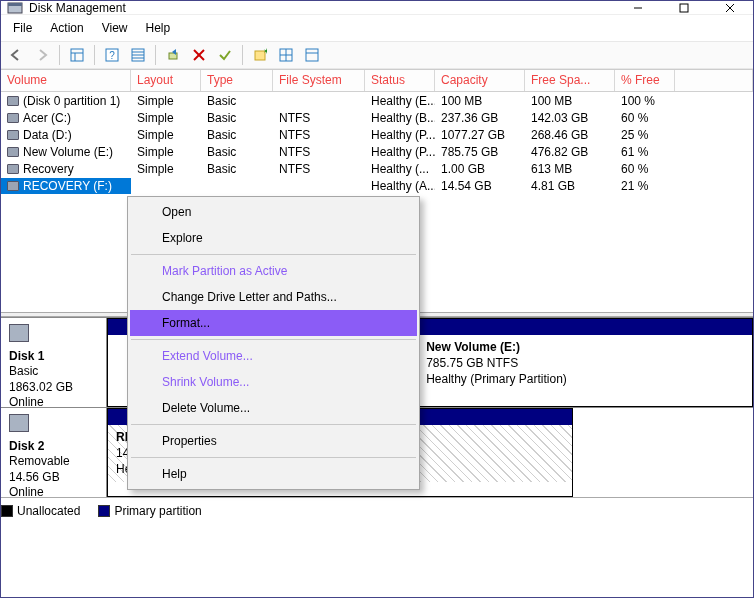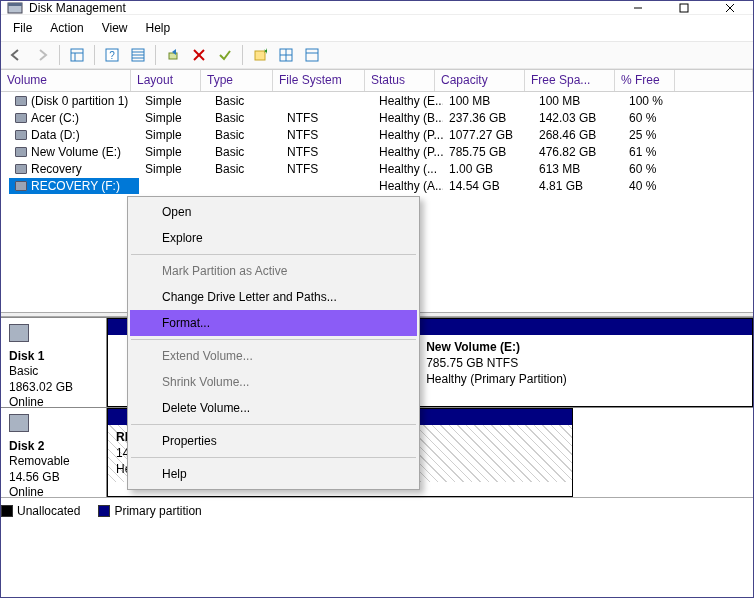--- a/index.html
+++ b/index.html
@@ -43,28 +43,28 @@
   }
   .tbtn { width: 22px; height: 22px; display:flex; align-items:center; justify-content:center; border:1px solid transparent; }
   .tsep { width:1px; height:20px; background:#ccc; margin:0 2px;}
   .grid-wrap { border-top: 1px solid #ccc; }
   .grid-head { display:flex; background:#fff; border-bottom:1px solid #d0d0d0; height:22px; }
   .gh {
     border-right:1px solid #d8d8d8;
     padding:3px 6px;
     white-space:nowrap;
     overflow:hidden;
-    color:#4c1d95;
+    color:#ef4444;
     background: #fdfdfd;
   }
   .col-vol{width:130px;} .col-layout{width:70px;} .col-type{width:72px;}
   .col-fs{width:92px;} .col-status{width:70px;} .col-cap{width:90px;}
   .col-free{width:90px;} .col-pf{width:60px;} .col-rest{flex:1;}
   .grid-body { height: 220px; overflow:hidden; background:#fff; }
-  .grow { display:flex; height:17px; align-items:center;margin-left:8px; }
+  .grow { display:flex; height:17px; align-items:center; }
   .gcell { padding:1px 6px; white-space:nowrap; overflow:hidden; }
   .vol-ico { display:inline-block; width:12px; height:10px; background:#9aa4b4; border:1px solid #556; margin-right:4px; vertical-align:-1px; border-radius:1px;}
   .sel { background:#0078d7; color:#fff; }
   .splitter { height:5px; border-top:1px solid #aaa; border-bottom:1px solid #aaa; background:#f0f0f0;}
   .disk-pane { }
   .disk-row {
     display:flex;
     border-top:1px solid #888;
     height: 90px;
   }
@@ -109,21 +109,21 @@
     border:1px solid #a6a6a6;
     box-shadow: 4px 4px 6px rgba(0,0,0,0.25);
     padding:2px;
     z-index:50;
   }
   .cm-item {
     padding:6px 30px 6px 32px;
     font-size:12px;
     color:#000;
   }
-  .cm-item.disabled { color:#737373; }
+  .cm-item.disabled { color:#8b5cf6; }
   .cm-item.hover { background:#8b5cf6; }
   .cm-sep { height:1px; background:#c8c8c8; margin:3px 1px; }
 </style>
 </head>
 <body>
 
 <div class="titlebar">
   <span class="app-icon">
     <svg viewBox="0 0 16 16">
         <rect x="1" y="3" width="14" height="10" fill="#b9c3d1" stroke="#445"></rect>
@@ -295,21 +295,21 @@
         <div class="gcell col-pf">60 %</div>
       </div>
       <div class="grow">
         <div class="gcell col-vol sel"><span class="vol-ico"></span>RECOVERY (F:)</div>
         <div class="gcell col-layout"></div>
         <div class="gcell col-type"></div>
         <div class="gcell col-fs"></div>
         <div class="gcell col-status">Healthy (A...</div>
         <div class="gcell col-cap">14.54 GB</div>
         <div class="gcell col-free">4.81 GB</div>
-        <div class="gcell col-pf">40 %</div>
+        <div class="gcell col-pf">21 %</div>
       </div>
     </div>
 </div>
 
 <div class="splitter"></div>
 
 <div class="disk-pane">
 
   <div class="disk-row">
     <div class="disk-label">

